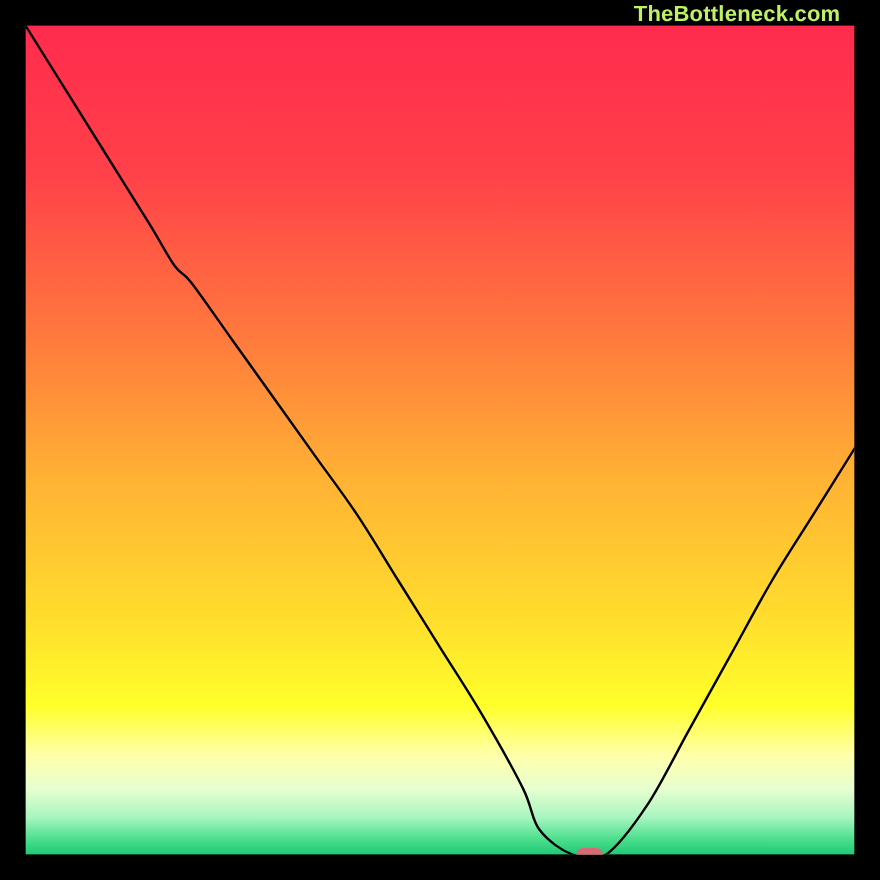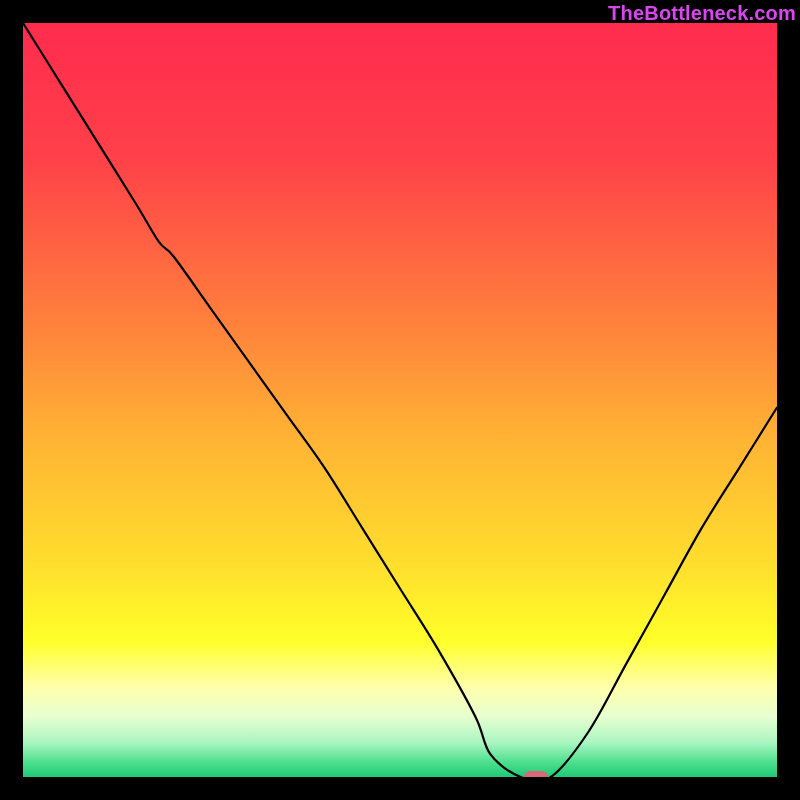--- a/index.html
+++ b/index.html
@@ -35,25 +35,25 @@
   .marker {
     position: absolute;
     width: 24px;
     height: 12px;
     border-radius: 6px;
     transform: translate(-50%, -50%);
   }
   .watermark {
     position: absolute;
     top: 2px;
-    right: 4px;
+    right: 36px;
     font-family: Arial, Helvetica, sans-serif;
     font-size: 20px;
     font-weight: 600;
-    color: #d946ef;
+    color: #bef264;
     letter-spacing: 0.2px;
   }
 </style>
 </head>
 <body>
 <div class="wrap">
 
   <div class="plot-area">
     <svg class="gradient" viewBox="0 0 754 754" preserveAspectRatio="none">
       <defs>

